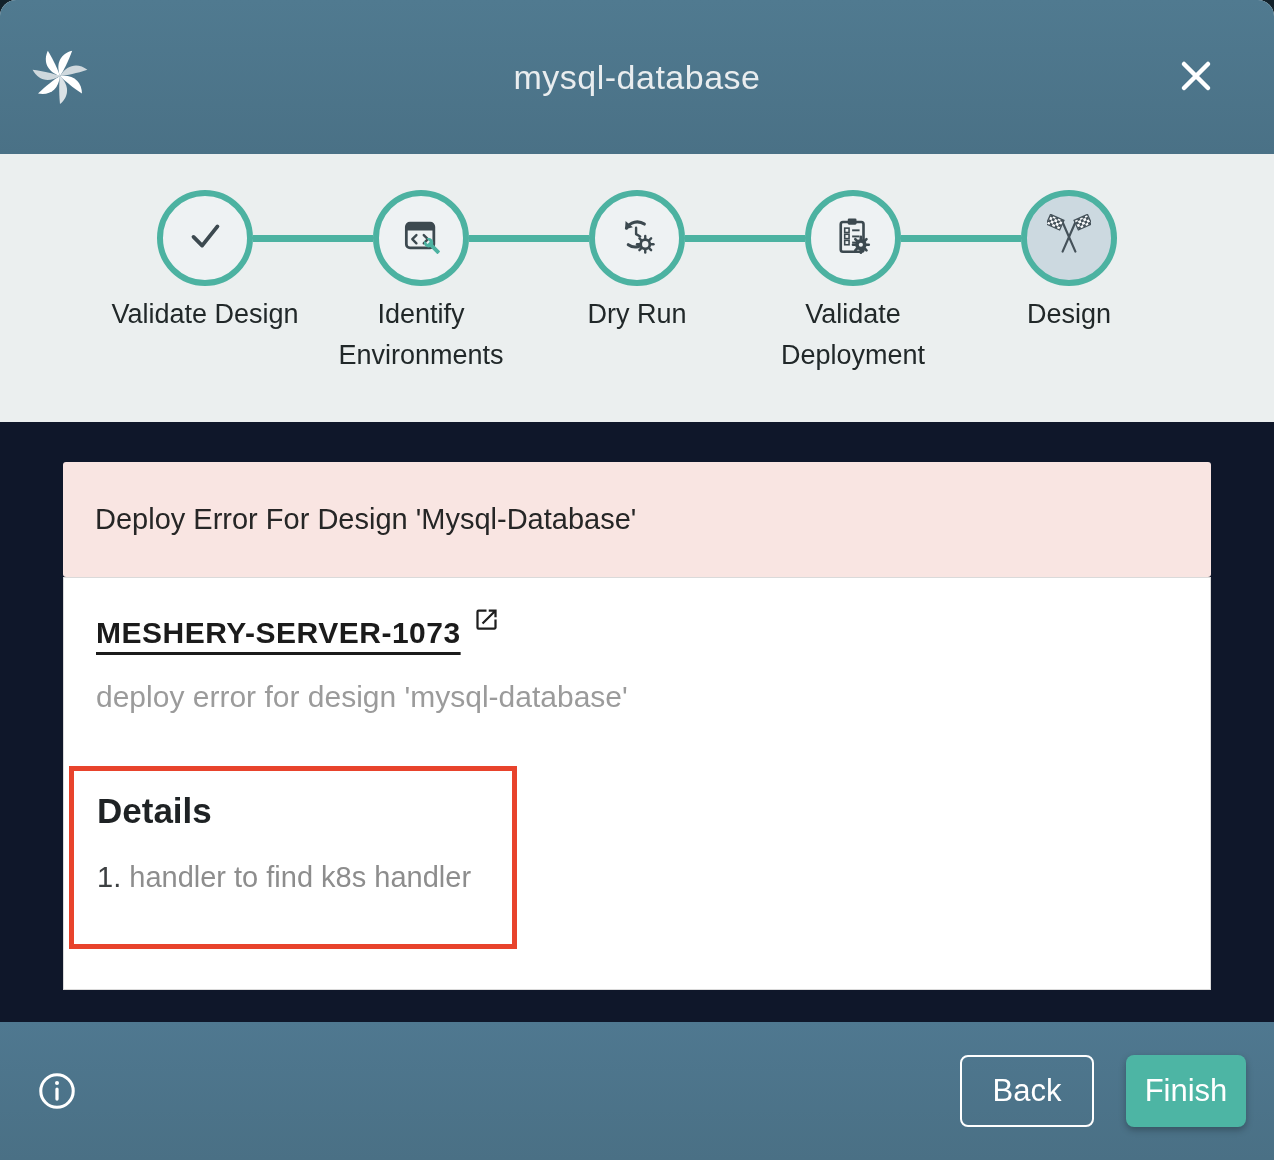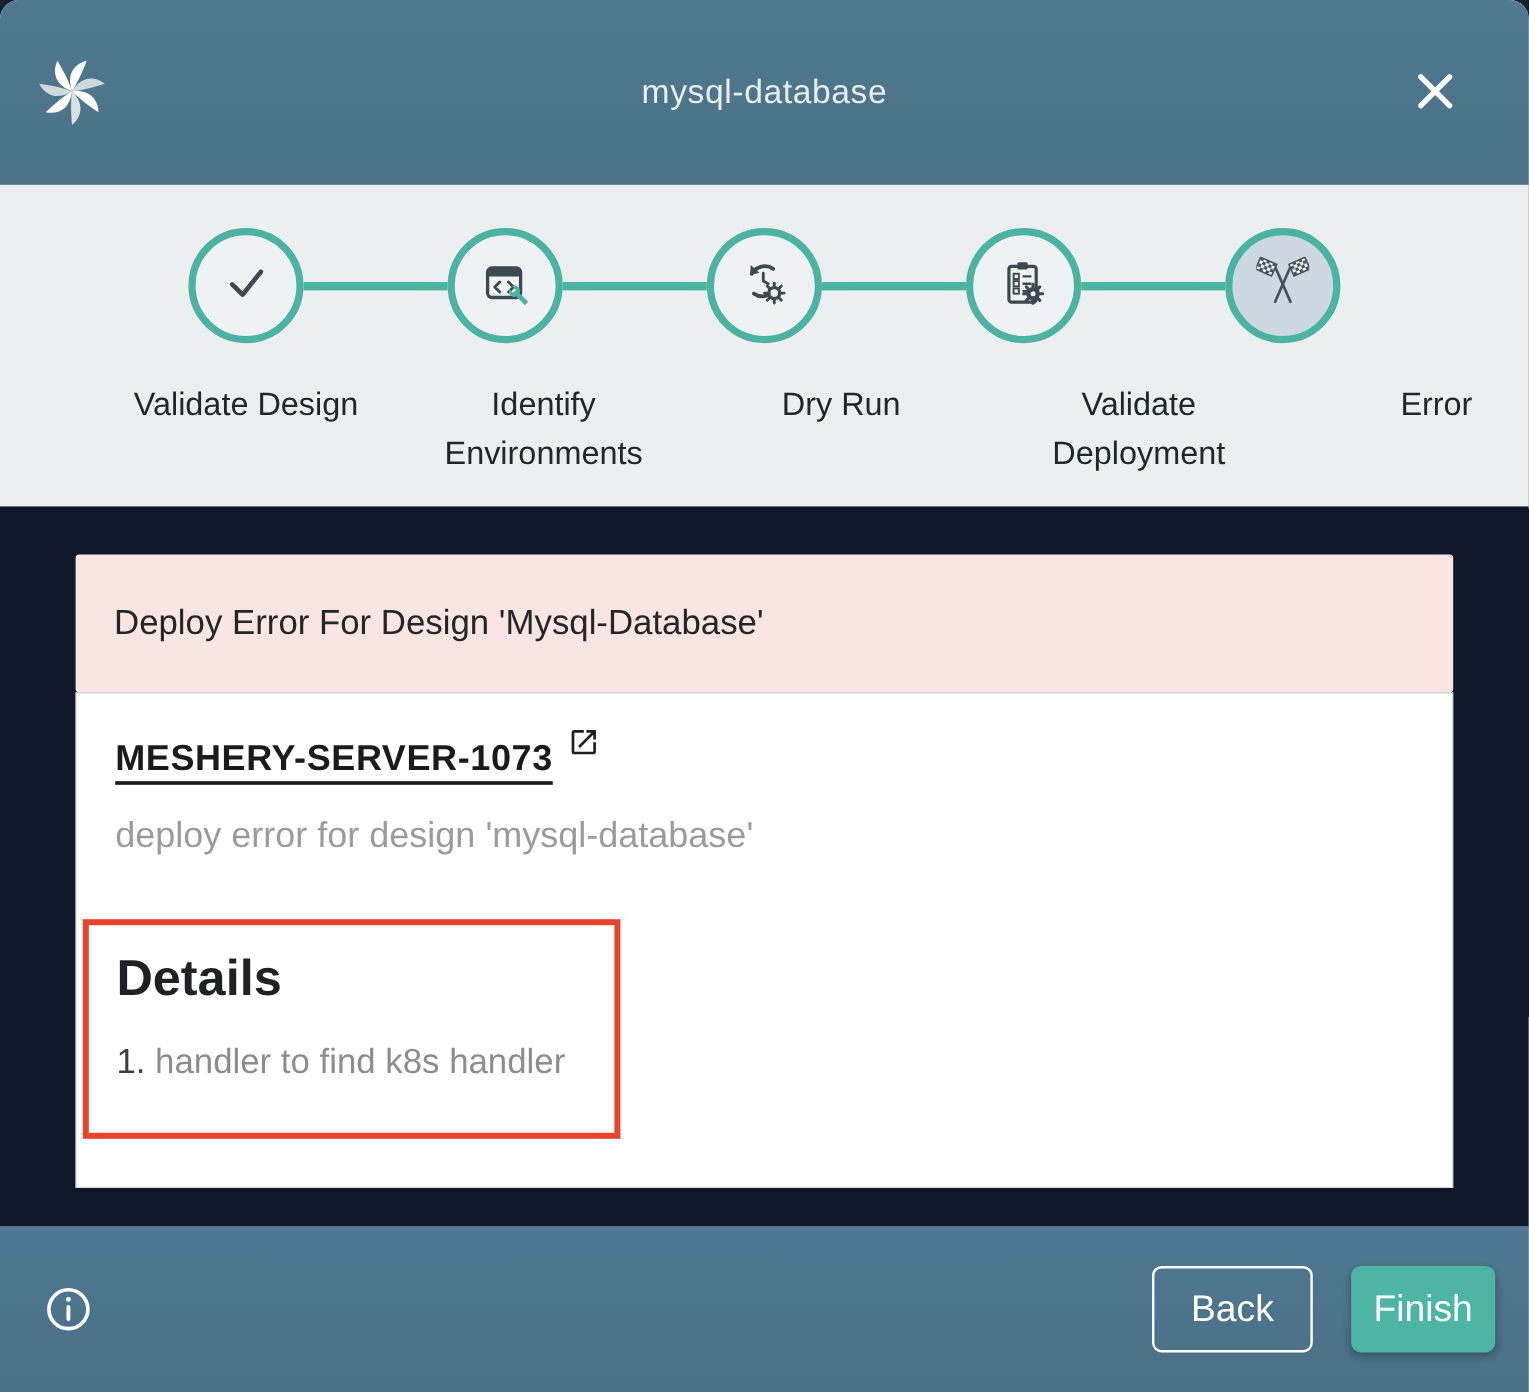--- a/index.html
+++ b/index.html
@@ -19,42 +19,42 @@
     background:#fbfbfb;
   }
 
   
   .header {
     height:154px; flex:none; position:relative;
     background:linear-gradient(180deg,#507a90 0%,#4a7186 100%);
   }
   .logo { position:absolute; left:30px; top:46px; width:60px; height:60px; }
   .dialog-title {
-    text-align:center; line-height:154px; font-size:28px;
+    text-align:center; line-height:154px; font-size:34px;
     color:#e9edef; letter-spacing:0.5px;
   }
   .close-btn {
     position:absolute; right:56px; top:54px; width:44px; height:44px;
     background:none; border:none; padding:2px; cursor:pointer;
   }
 
   
   .stepper { height:268px; flex:none; background:#ebefef; padding-top:36px; }
   .step-row { width:960px; margin:0 auto; display:flex; align-items:center; }
   .step-circle {
     width:96px; height:96px; flex:none;
     border:6px solid #4cb2a1; border-radius:50%;
     background:#eef2f3;
     display:flex; align-items:center; justify-content:center;
   }
   .step-circle.active { background:#ccd9e0; }
   .connector { flex:1; height:7px; background:#4cb2a1; }
   .step-labels {
-    width:1080px; margin:31px auto 0;
-    display:grid; grid-template-columns:repeat(5,216px);gap:32px;
+    width:1080px; margin:8px auto 0;
+    display:grid; grid-template-columns:repeat(5,216px);
   }
   .step-label {
     text-align:center; font-size:27px; line-height:41px; color:#212829;
   }
 
   
   .main { flex:1; position:relative; background:#0f172a; }
   .alert {
     position:absolute; left:63px; top:40px; width:1148px; height:115px;
     background:#f9e5e2; border-radius:3px;
@@ -71,21 +71,21 @@
     font-size:30px; font-weight:bold; color:#1b1b1b; letter-spacing:0.5px;
     text-decoration:underline; text-decoration-thickness:2.5px; text-underline-offset:9px;
   }
   .ext-link { position:relative; top:-12px; }
   .error-desc { margin-top:30px; font-size:30px; color:#9b9b9b; }
   .details-box {
     position:absolute; left:5px; top:188px; width:448px; height:183px;
     border:5px solid #e8432c; background:#ffffff;
     padding:20px 0 0 23px;
   }
-  .details-title { font-size:42px; font-weight:700; color:#1e2224; }
+  .details-title { font-size:35px; font-weight:700; color:#1e2224; }
   .details-list {
     list-style:decimal inside; margin:30px 0 0 0; padding:0;
     font-size:29px; color:#8d8d8d;
   }
   .details-list li::marker { color:#3d4042; }
 
   
   .footer {
     height:138px; flex:none;
     background:linear-gradient(180deg,#4f7890 0%,#4a7085 100%);
@@ -253,21 +253,21 @@
           </svg>
         </span>
       </div>
     </div>
 
     <div class="step-labels">
       <div class="step-label">Validate Design</div>
       <div class="step-label">Identify Environments</div>
       <div class="step-label">Dry Run</div>
       <div class="step-label">Validate Deployment</div>
-      <div class="step-label">Error</div>
+      <div class="step-label">Design</div>
     </div>
   </div>
 
   <div class="main">
     <div class="alert">
       <span>Deploy Error For Design 'Mysql-Database'</span>
     </div>
 
     <div class="content-box">
       <div class="error-code-row">

